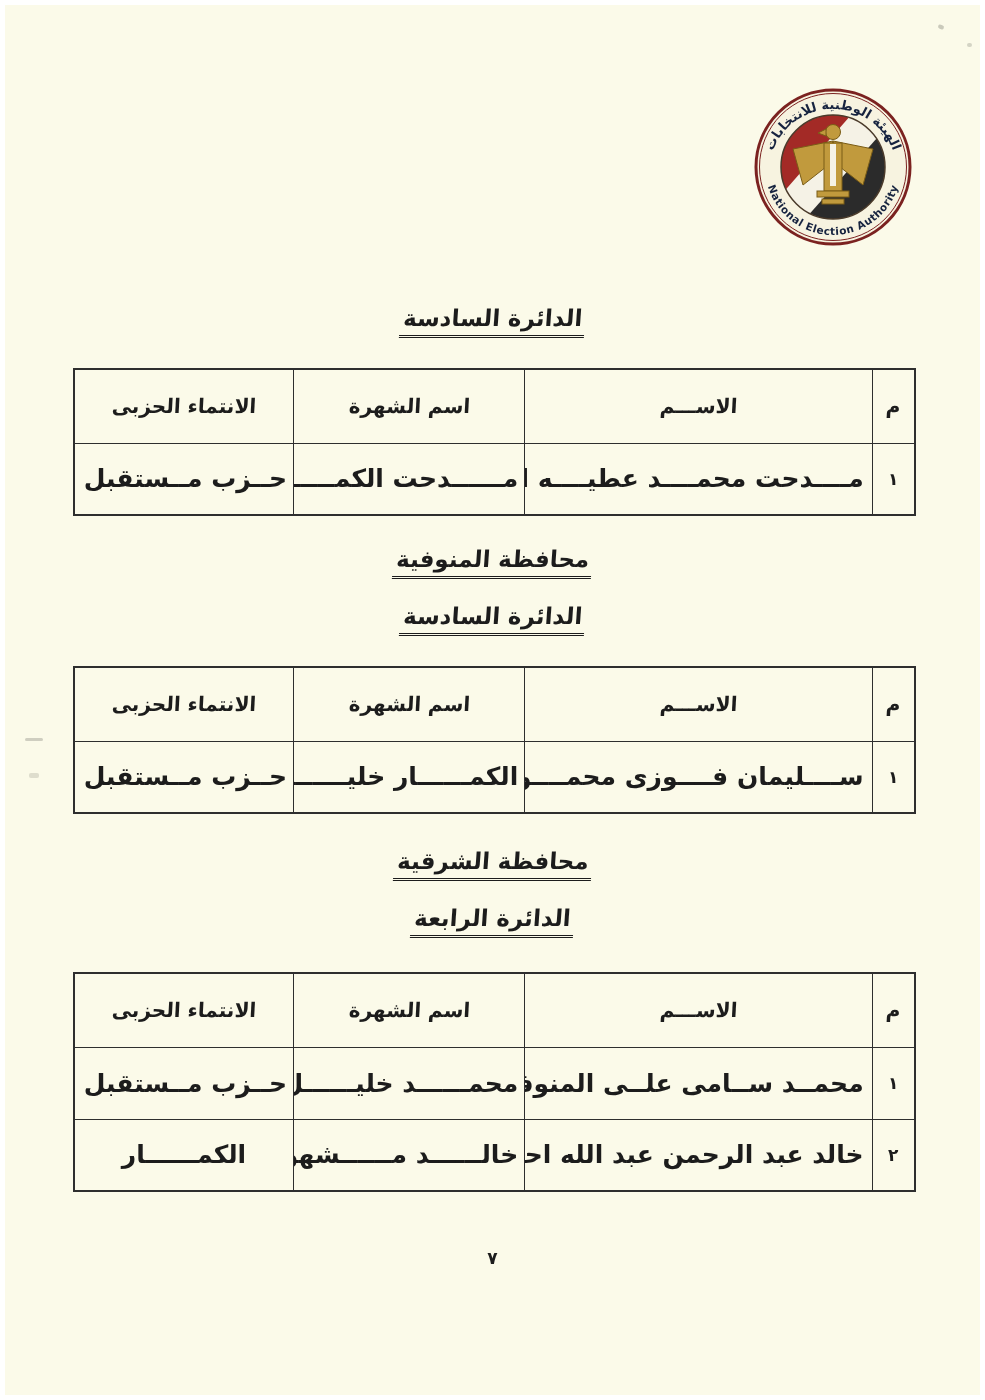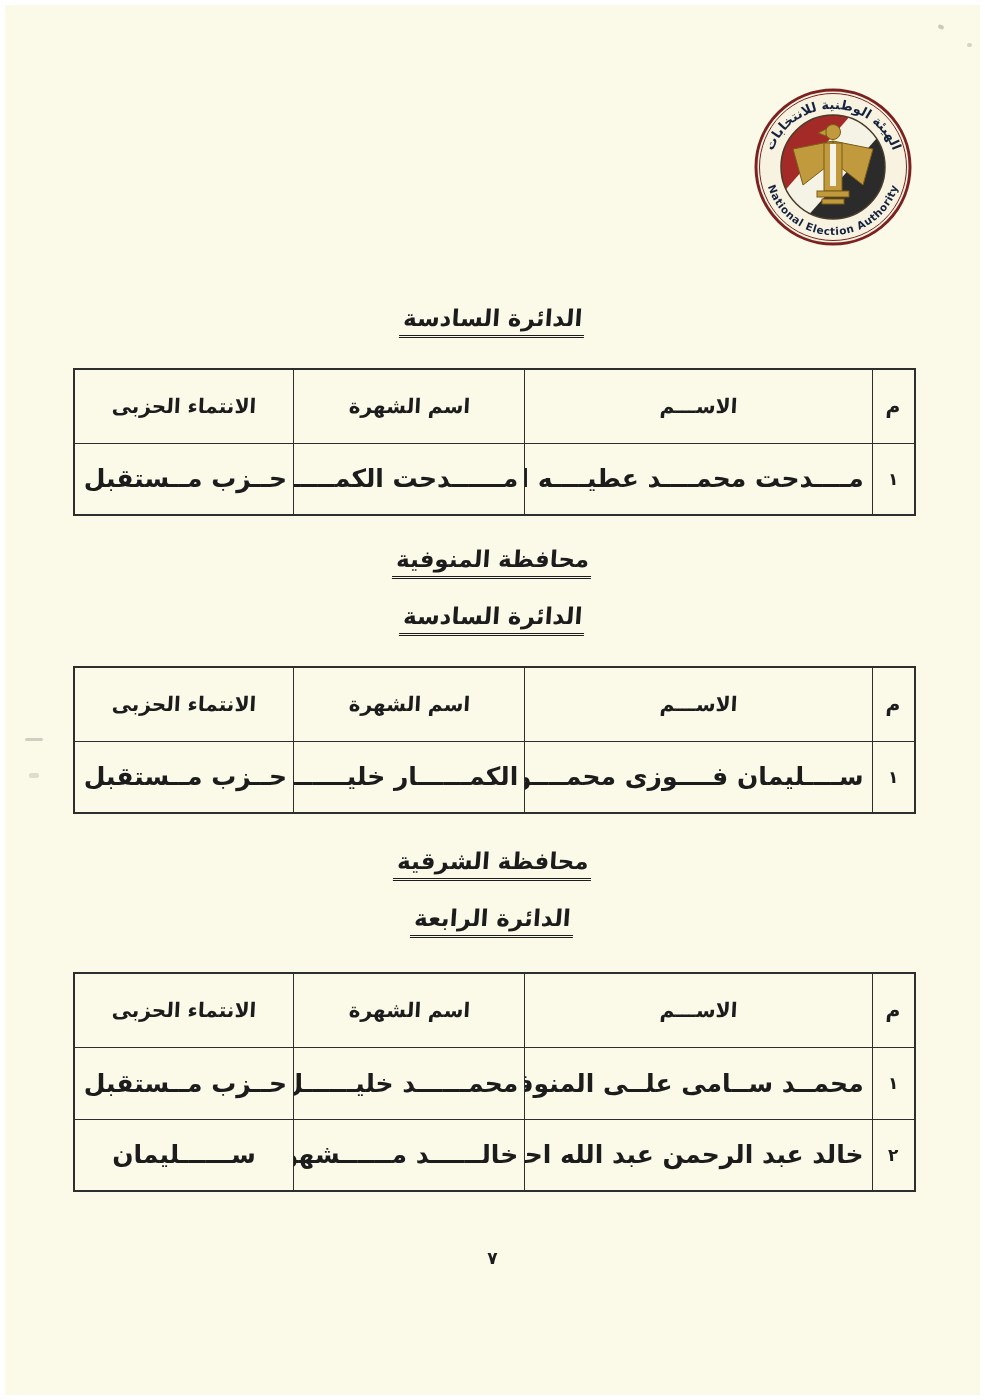--- a/index.html
+++ b/index.html
@@ -202,18 +202,18 @@
     <tr>
       <td class="num">١</td>
       <td class="name">محمــد ســامى علــى المنوفية شــهده</td>
       <td class="famous">محمــــــد خليــــــل</td>
       <td class="party">حــزب مــستقبل وطــن</td>
     </tr>
     <tr>
       <td class="num">٢</td>
       <td class="name">خالد عبد الرحمن عبد الله احمد مشهور</td>
       <td class="famous">خالــــــد مــــــشهور</td>
-      <td class="party">ســــــليمان</td>
+      <td class="party">الكمــــــار</td>
     </tr>
   </tbody>
 </table>
 
 <div class="page-number">٧</div>
 
 </body></html>

